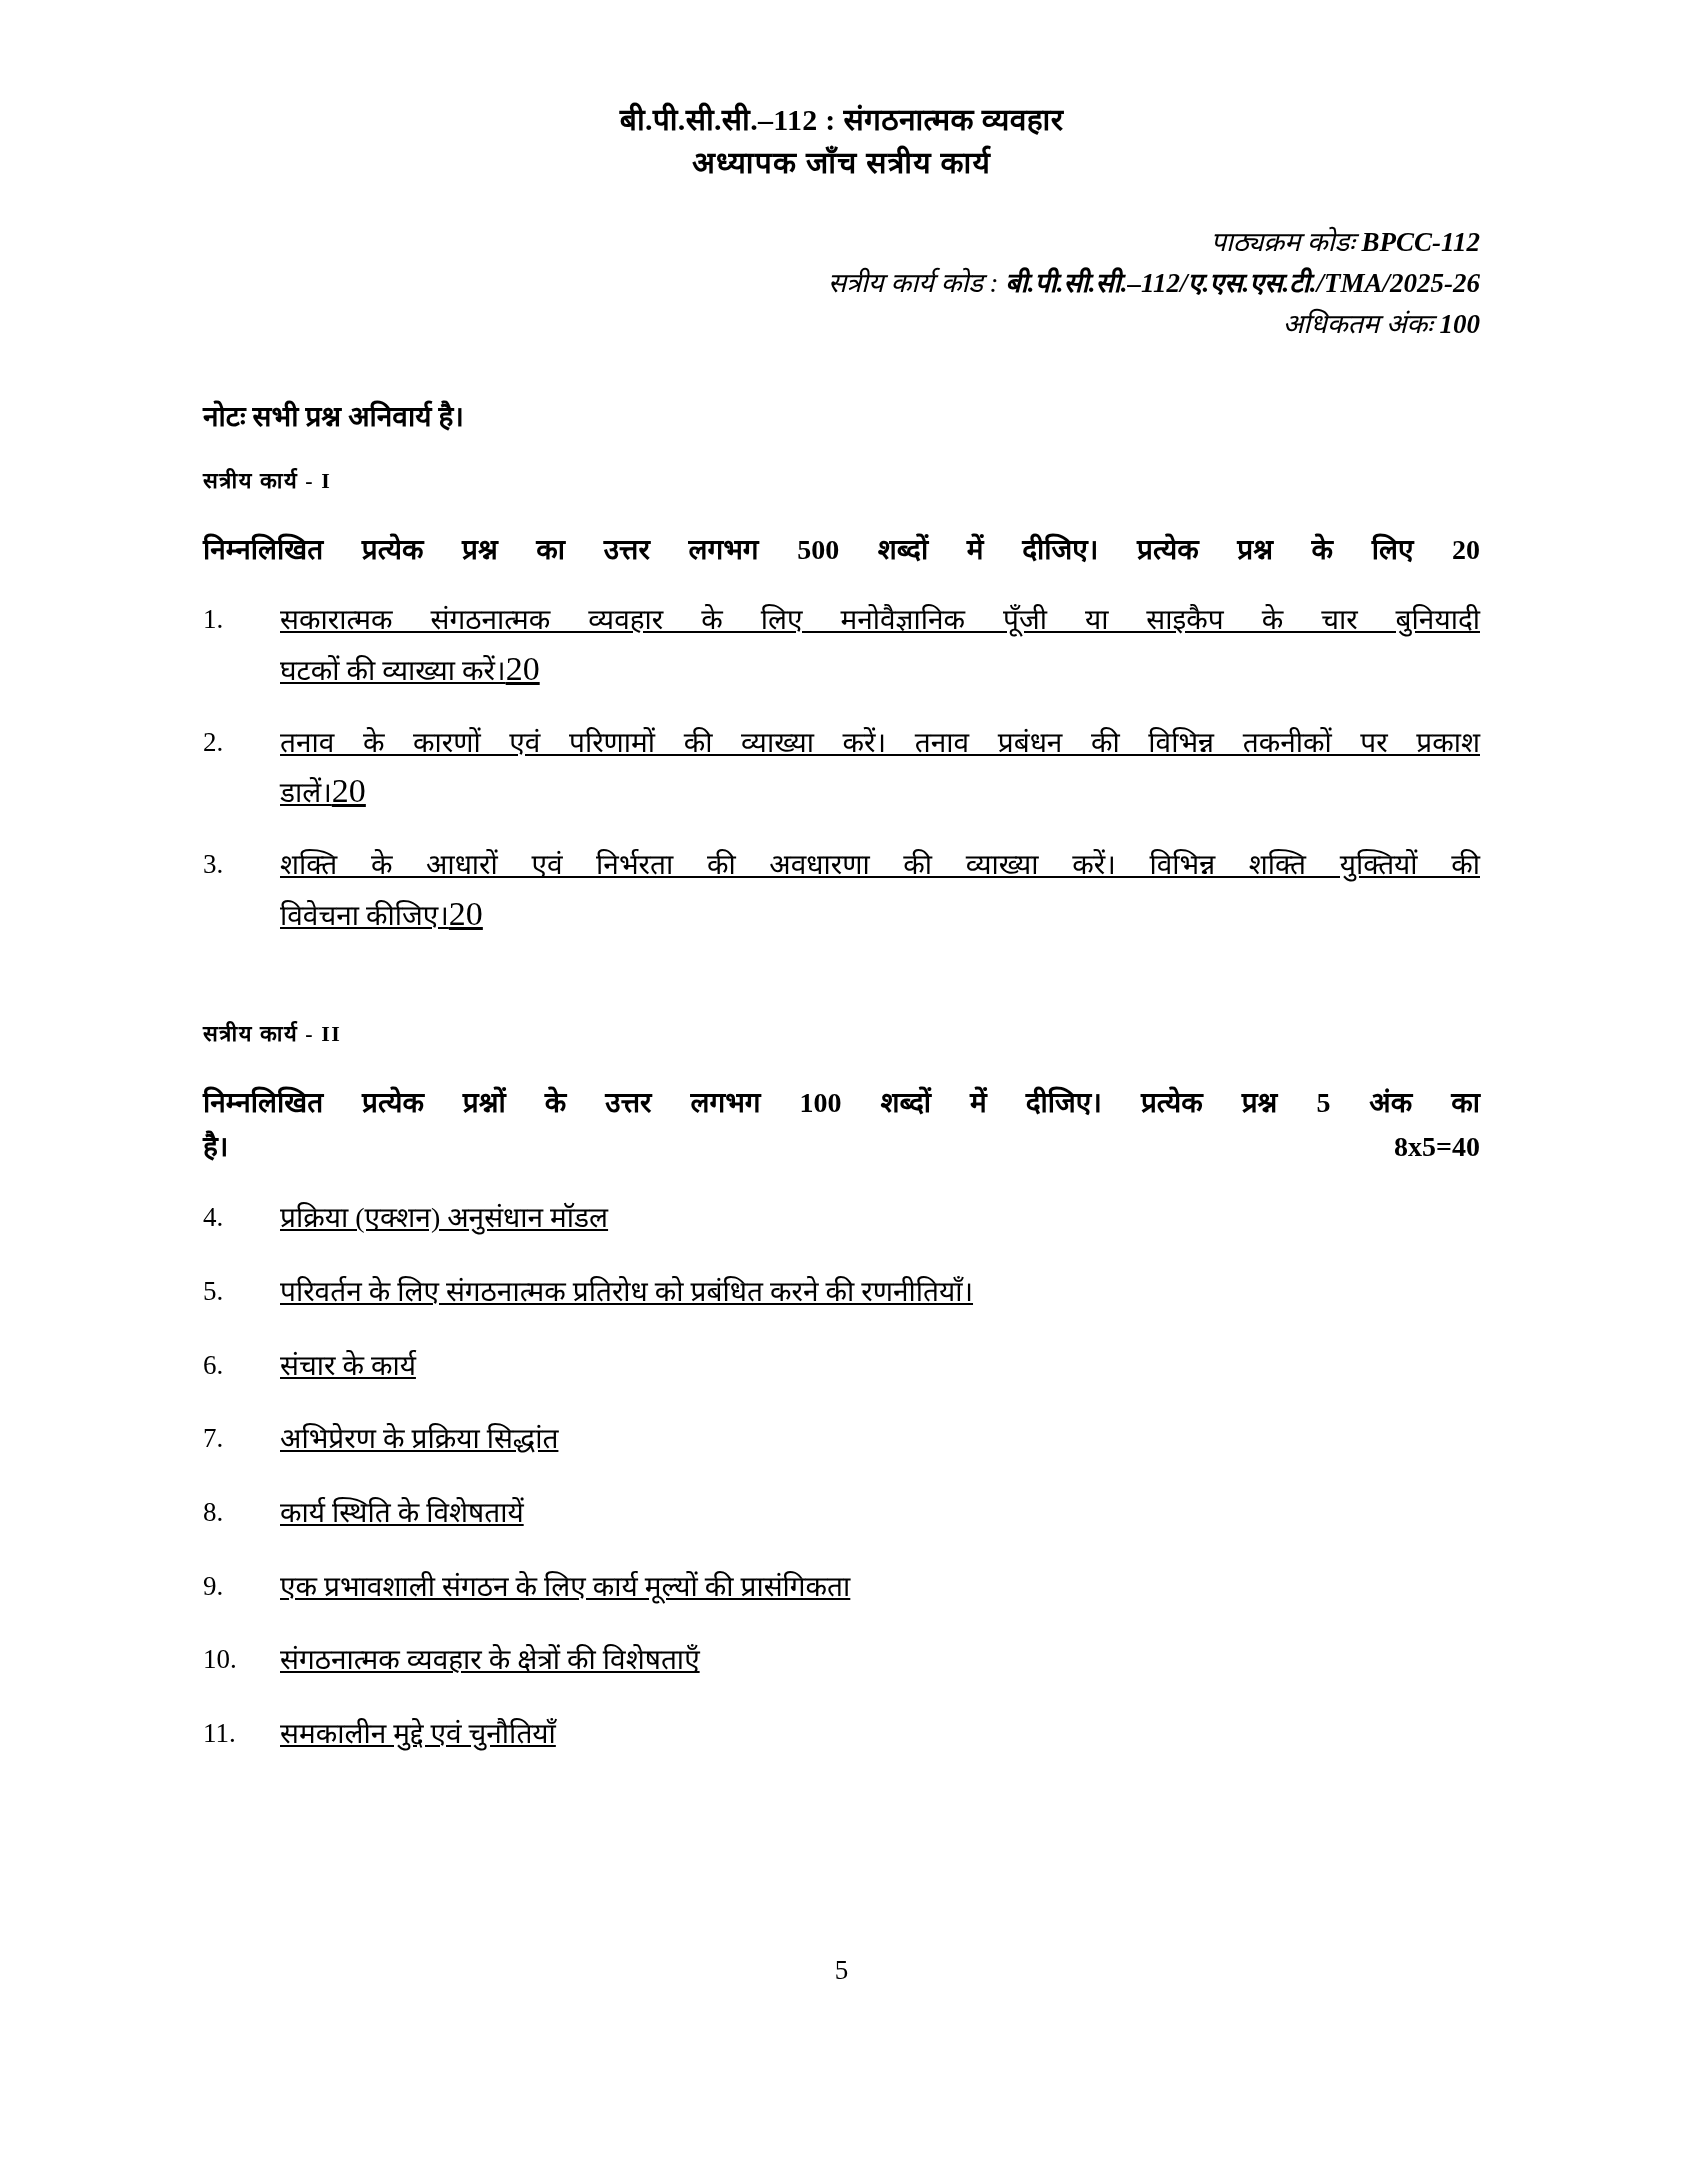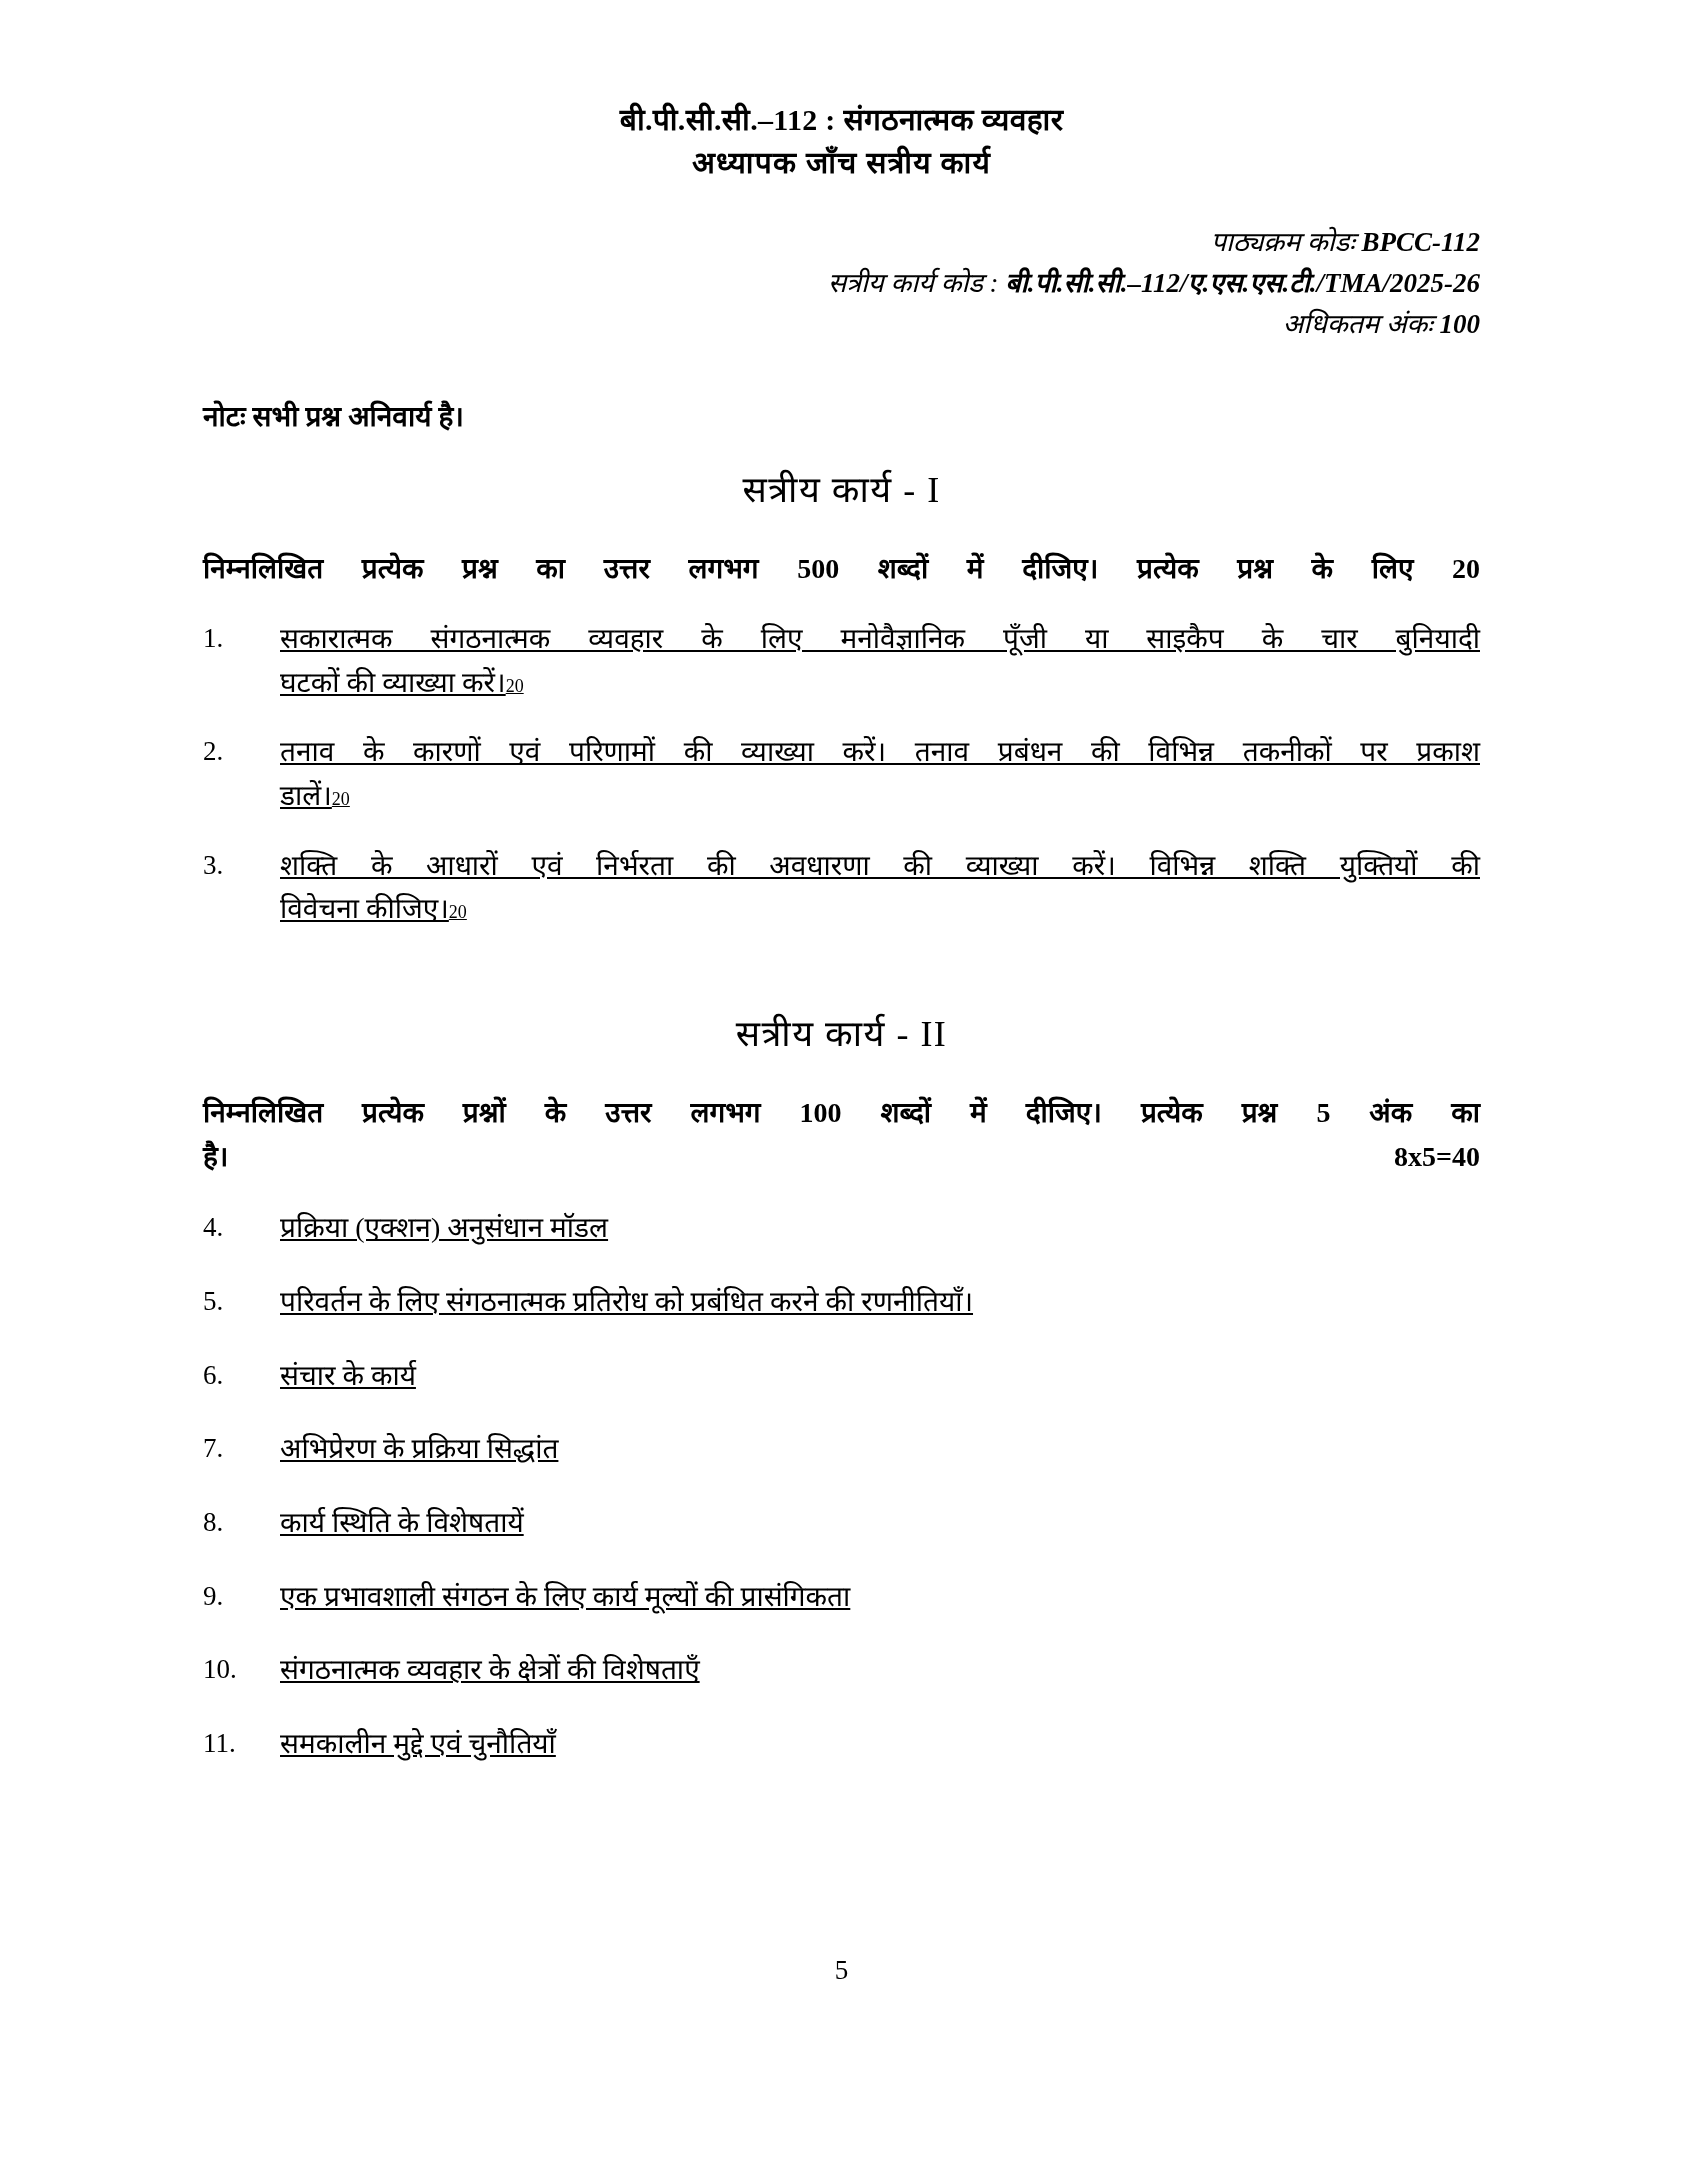--- a/index.html
+++ b/index.html
@@ -62,23 +62,22 @@
   
   .note {
     margin-top: 51px;
     font-size: 28px;
     font-weight: bold;
     text-align: left;
   }
 
   
   .section-heading {
-    text-align: center;
-    font-size: 36px;
-    font-weight: normal;
+    font-size: 22px;
+    font-weight: bold;
     margin-top: 30px;
     letter-spacing: 1.5px;
   }
   .section-heading.second {
     margin-top: 77px;
   }
 
   
   .instruction {
     margin-top: 34px;
@@ -130,21 +129,21 @@
     text-align-last: justify;
     white-space: nowrap;
   }
   .q .body .l2 {
     display: flex;
     justify-content: flex-start;
     align-items: baseline;
     white-space: nowrap;
   }
   .q .marks {
-    font-size: 18px;
+    font-size: 34px;
   }
 
   
   .qlist.short {
     margin-top: 28px;
   }
   .qlist.short .q {
     margin-bottom: 30px;
   }
   .qlist.short .body {

